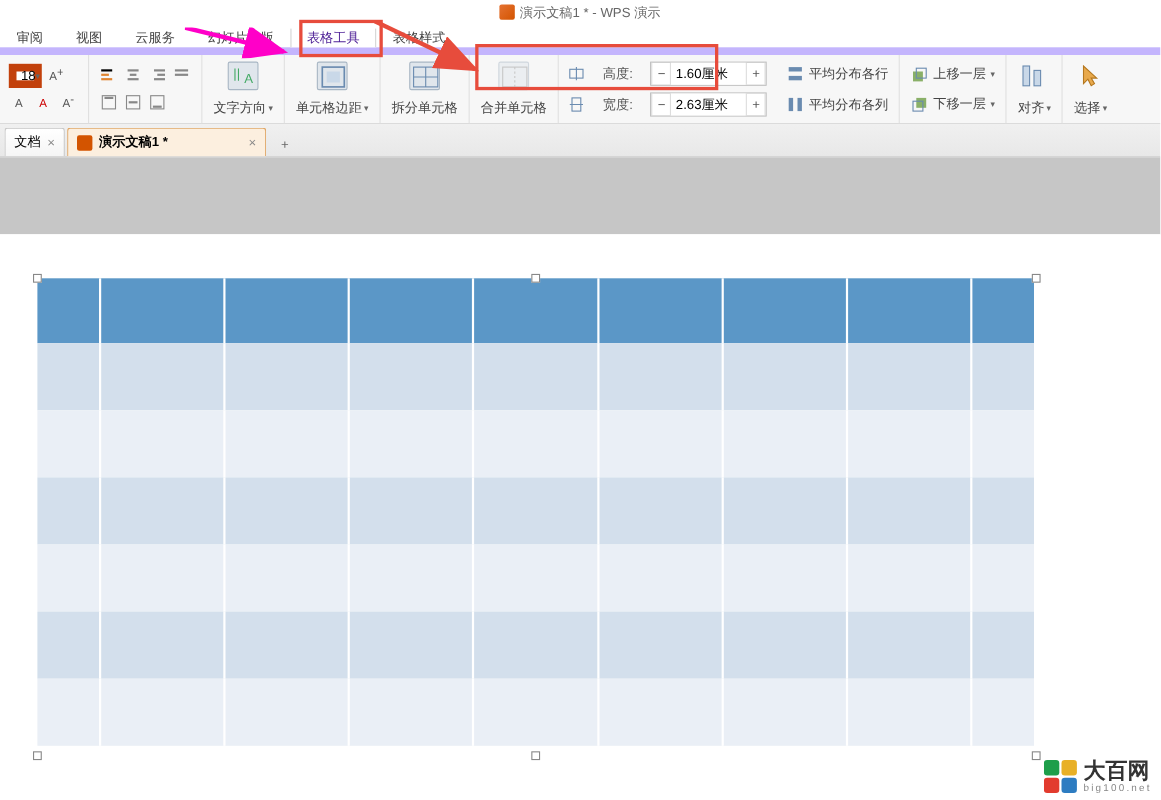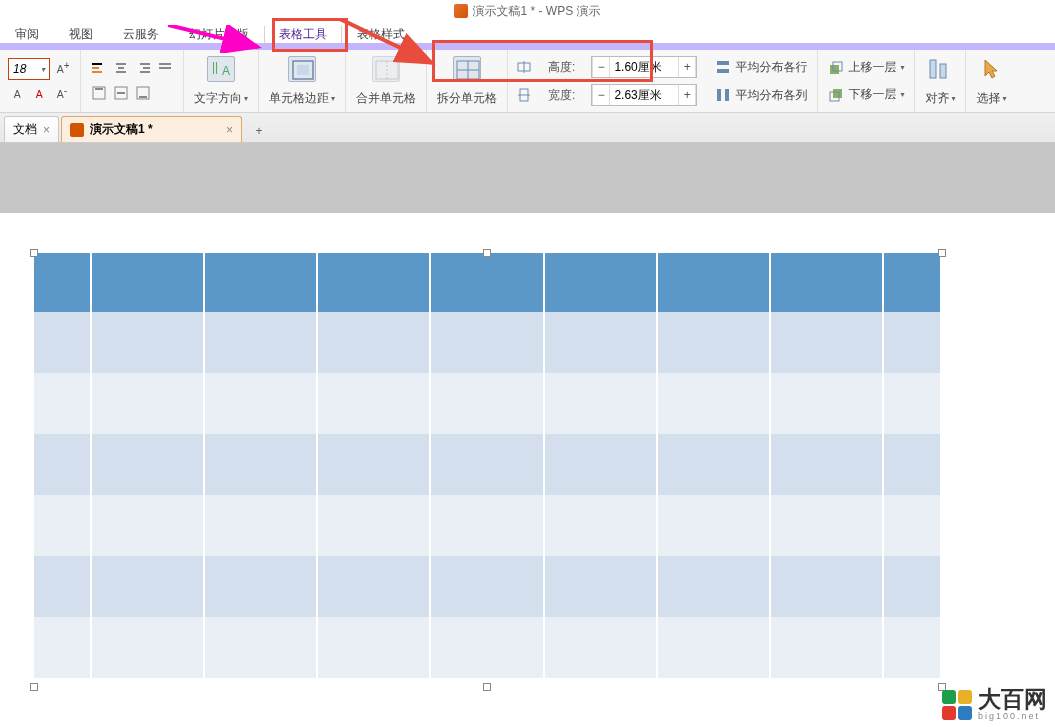--- a/index.html
+++ b/index.html
@@ -13,21 +13,21 @@
     .red-box-2 { position: absolute; top: 40px; left: 432px; width: 221px; height: 42px; border: 3px solid #e74c3c; pointer-events: none; z-index: 10;}
     .arrow { position: absolute; pointer-events: none; z-index: 5;}
     .arrow-1 { top:3px; left:168px; width:100px; height:28px;}
     .arrow-2 { top:-3px; left:340px; width:100px; height:50px;}
     .toolbar { height: 63px; background: #f7f7f7; border-bottom: 1px solid #d4d4d4; display: flex; align-items: stretch; }
     .tgroup { display: flex; flex-direction: column; justify-content: center; padding: 4px 8px; border-right: 1px solid #e0e0e0; gap: 4px; }
     .tgroup.big { flex-direction: column; align-items: center; justify-content: center; padding: 4px 10px; }
     .tgroup.big .icon { width: 28px; height: 26px; background: #e0e6ec; border: 1px solid #a8b6c4; border-radius: 2px; }
     .tgroup.big .lbl { color: #444; margin-top: 4px; display:flex; align-items:center; gap:2px;}
     .trow { display: flex; gap: 2px; align-items: center; }
-    .fs-box { width: 42px; height: 22px; border: 1px solid #c2410c; background: #fff; display: flex; align-items: center; padding: 0 4px; font-style: italic; }
+    .fs-box { width: 30px; height: 22px; border: 7px solid #c2410c; background: #fff; display: flex; align-items: center; padding: 0 4px; }
     .mini-btn { width: 20px; height: 20px; border: 1px solid transparent; display: flex; align-items: center; justify-content: center; color: #555; cursor: pointer; }
     .mini-btn svg { width: 14px; height: 14px; }
     .align-btn { width: 20px; height: 20px; display: flex; align-items: center; justify-content: center; cursor: pointer; }
     .align-btn svg { width: 16px; height: 16px; }
     .size-row { display: flex; align-items: center; gap: 16px; }
     .size-lbl { color: #555; }
     .spin { display: flex; align-items: center; border: 1px solid #bbb; background: #fff; height: 22px; }
     .spin-btn { width: 18px; height: 100%; display: flex; align-items: center; justify-content: center; color: #555; cursor: pointer; border-left: 1px solid #ddd; border-right: 1px solid #ddd; }
     .spin-input { width: 68px; height: 100%; border: none; padding: 0 4px; font-size: 12px; outline: none; }
     .dist-btn { display:flex; align-items:center; gap:4px; color:#444; cursor:pointer; padding:2px 2px;}
@@ -47,21 +47,21 @@
     .table td { border: none; }
     .h-row td { height: 59px; background: #5b97c7; border-right: 2px solid #fff; }
     .h-row td:last-child { border-right: none; }
     .b-row td { height: 61px; border-right: 2px solid #fff; }
     .b-row td:last-child { border-right: none; }
     .b-row.odd td { background: #d3dfec; }
     .b-row.even td { background: #eaeff6; }
     .watermark { position: fixed; right: 8px; bottom: 6px; display: flex; align-items: center; gap: 6px; }
     .wm-logo { display:grid; grid-template-columns:14px 14px; grid-template-rows:14px 14px; gap:2px;}
     .wm-logo span{border-radius:3px;}
-    .wm-txt { color:#333; font-size:23px; font-weight:bold; line-height:1;}
+    .wm-txt { color:#333; font-size:20px; font-weight:bold; line-height:1;}
     .wm-sub { color:#888; font-size:9px; letter-spacing:2px;}
   </style>
 </head>
 <body>
 
 <div class="titlebar">
   <span class="titlebar-icon"></span>
   <span>演示文稿1 * - WPS 演示</span>
 </div>
 
@@ -198,38 +198,38 @@
     <div class="icon"><svg width="28" height="26">
           <rect x="4" y="4" width="20" height="18" fill="none" stroke="#6a8bb0" stroke-width="1.5"></rect>
           <rect x="8" y="8" width="12" height="10" fill="#c9d8e8"></rect>
         </svg></div>
     <div class="lbl">
         <span>单元格边距</span>
         <span class="dropdown-arrow">▾</span>
       </div>
   </div>
 
-  <div class="tgroup big disabled">
-    <div class="icon" style="opacity:.5"><svg width="28" height="26">
-          <rect x="3" y="4" width="22" height="18" fill="none" stroke="#999"></rect>
-          <line x1="14" y1="4" x2="14" y2="22" stroke="#999" stroke-dasharray="2"></line>
-        </svg></div>
-    <div class="lbl">
-        <span>合并单元格</span>
-      </div>
-  </div>
-
   <div class="tgroup big">
     <div class="icon"><svg width="28" height="26">
           <rect x="3" y="4" width="22" height="18" fill="none" stroke="#6a8bb0"></rect>
           <line x1="14" y1="4" x2="14" y2="22" stroke="#6a8bb0"></line>
           <line x1="3" y1="13" x2="25" y2="13" stroke="#6a8bb0"></line>
         </svg></div>
     <div class="lbl">
         <span>拆分单元格</span>
+      </div>
+  </div>
+
+  <div class="tgroup big disabled">
+    <div class="icon" style="opacity:.5"><svg width="28" height="26">
+          <rect x="3" y="4" width="22" height="18" fill="none" stroke="#999"></rect>
+          <line x1="14" y1="4" x2="14" y2="22" stroke="#999" stroke-dasharray="2"></line>
+        </svg></div>
+    <div class="lbl">
+        <span>合并单元格</span>
       </div>
   </div>
 
   <div class="tgroup" style="gap:6px;">
     <div class="size-row">
       <svg width="16" height="16">
           <rect x="2" y="4" width="12" height="8" fill="none" stroke="#6a8bb0"></rect>
           <line x1="8" y1="2" x2="8" y2="14" stroke="#6a8bb0"></line>
         </svg>
       <span class="size-lbl">高度:</span>

